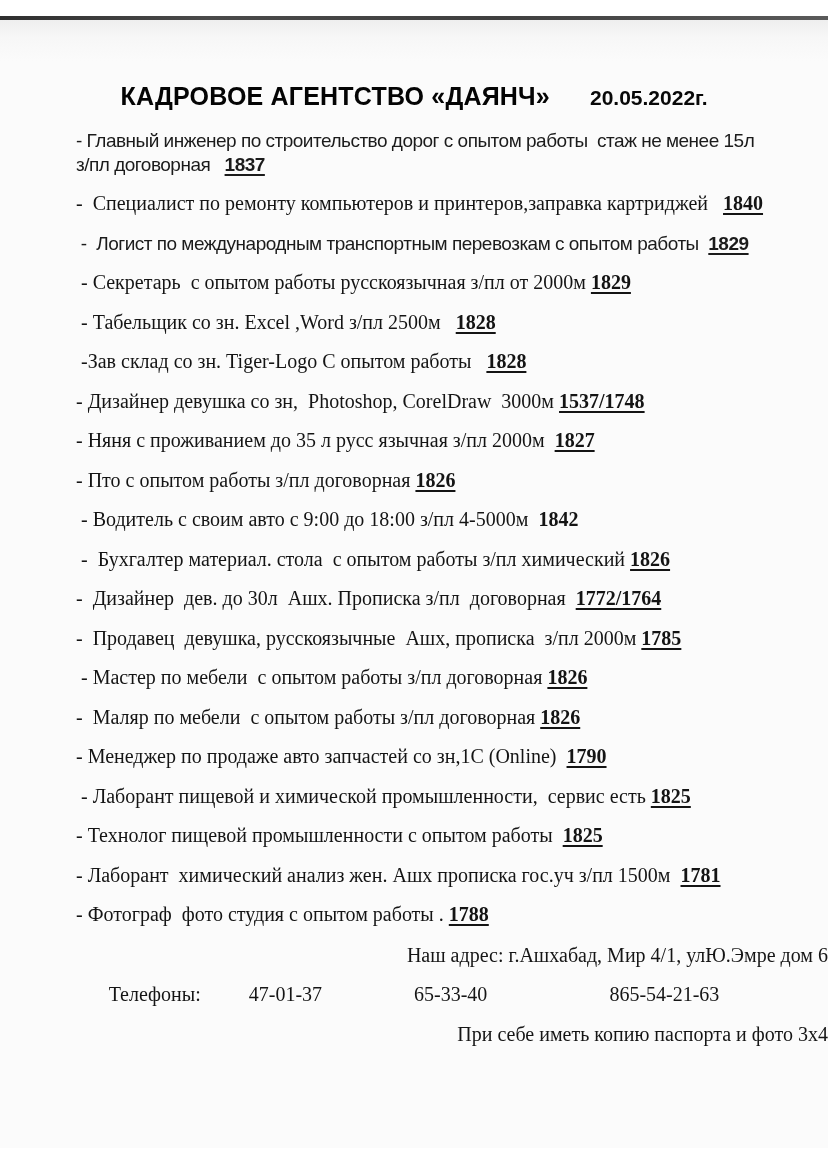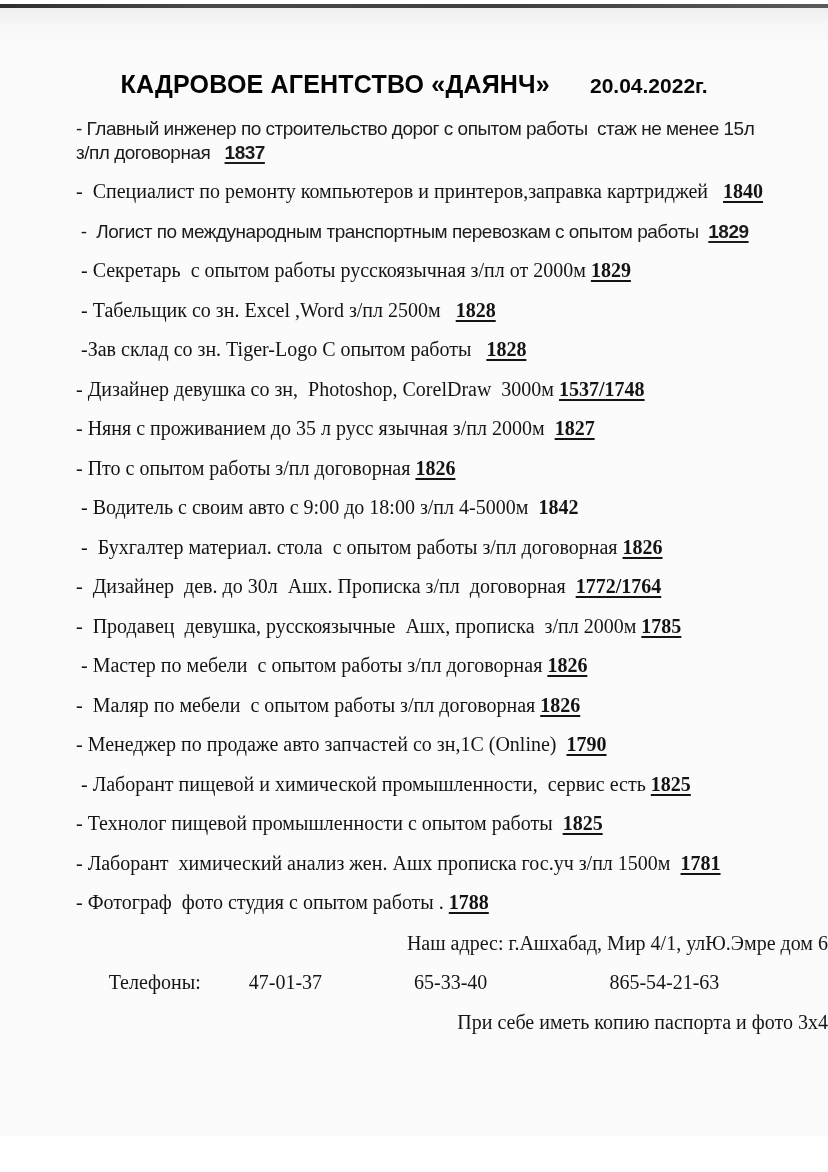--- a/index.html
+++ b/index.html
@@ -1,20 +1,20 @@
 <!DOCTYPE html>
 <html><head>
 <meta charset="utf-8">
 <style>
   html, body { margin: 0; padding: 0; background: #ffffff; }
   .page {
     position: relative;
     width: 828px;
     height: 1132px;
-    margin: 4px auto;
+    margin: 16px auto;
     overflow: hidden;
     box-sizing: border-box;
     background: linear-gradient(180deg, #ececec 0px, #f7f7f7 22px, #fbfbfb 45px, #fbfbfb 100%);
     color: #151515;
     font-family: "Liberation Serif", serif;
   }
   .scan-top-edge {
     position: absolute;
     top: 0; left: 0; right: 0;
     height: 4px;
@@ -84,36 +84,36 @@
   .phone-3 { margin-left: 84px; }
 </style>
 </head>
 <body>
 
 <div class="page">
   <div class="scan-top-edge"></div>
 
   <div class="doc-header">
     <span class="doc-title">КАДРОВОЕ АГЕНТСТВО «ДАЯНЧ»</span>
-    <span class="doc-date">20.04.2022г.</span>
+    <span class="doc-date">20.05.2022г.</span>
   </div>
 
   <div class="list" id="listings">
       <div class="listing sans"><span class="ltext">- Главный инженер по строительство дорог с опытом работы  стаж не менее 15л
 з/пл договорная   </span><span class="lcode u">1837</span></div>
       <div class="listing"><span class="ltext">-  Специалист по ремонту компьютеров и принтеров,заправка картриджей   </span><span class="lcode u">1840</span></div>
       <div class="listing sans"><span class="ltext"> -  Логист по международным транспортным перевозкам с опытом работы  </span><span class="lcode u">1829</span></div>
       <div class="listing"><span class="ltext"> - Секретарь  с опытом работы русскоязычная з/пл от 2000м </span><span class="lcode u">1829</span></div>
       <div class="listing"><span class="ltext"> - Табельщик со зн. Excel ,Word з/пл 2500м   </span><span class="lcode u">1828</span></div>
       <div class="listing"><span class="ltext"> -Зав склад со зн. Tiger-Logo C опытом работы   </span><span class="lcode u">1828</span></div>
       <div class="listing"><span class="ltext">- Дизайнер девушка со зн,  Photoshop, CorelDraw  3000м </span><span class="lcode u">1537/1748</span></div>
       <div class="listing"><span class="ltext">- Няня с проживанием до 35 л русс язычная з/пл 2000м  </span><span class="lcode u">1827</span></div>
       <div class="listing"><span class="ltext">- Пто с опытом работы з/пл договорная </span><span class="lcode u">1826</span></div>
       <div class="listing"><span class="ltext"> - Водитель с своим авто с 9:00 до 18:00 з/пл 4-5000м  </span><span class="lcode">1842</span></div>
-      <div class="listing"><span class="ltext"> -  Бухгалтер материал. стола  с опытом работы з/пл договорная </span><span class="lcode u">1826</span></div>
+      <div class="listing"><span class="ltext"> -  Бухгалтер материал. стола  с опытом работы з/пл химический </span><span class="lcode u">1826</span></div>
       <div class="listing"><span class="ltext">-  Дизайнер  дев. до 30л  Ашх. Прописка з/пл  договорная  </span><span class="lcode u">1772/1764</span></div>
       <div class="listing"><span class="ltext">-  Продавец  девушка, русскоязычные  Ашх, прописка  з/пл 2000м </span><span class="lcode u">1785</span></div>
       <div class="listing"><span class="ltext"> - Мастер по мебели  с опытом работы з/пл договорная </span><span class="lcode u">1826</span></div>
       <div class="listing"><span class="ltext">-  Маляр по мебели  с опытом работы з/пл договорная </span><span class="lcode u">1826</span></div>
       <div class="listing"><span class="ltext">- Менеджер по продаже авто запчастей со зн,1С (Online)  </span><span class="lcode u">1790</span></div>
       <div class="listing"><span class="ltext"> - Лаборант пищевой и химической промышленности,  сервис есть </span><span class="lcode u">1825</span></div>
       <div class="listing"><span class="ltext">- Технолог пищевой промышленности с опытом работы  </span><span class="lcode u">1825</span></div>
       <div class="listing"><span class="ltext">- Лаборант  химический анализ жен. Ашх прописка гос.уч з/пл 1500м  </span><span class="lcode u">1781</span></div>
       <div class="listing"><span class="ltext">- Фотограф  фото студия с опытом работы . </span><span class="lcode u">1788</span></div>
     </div>

